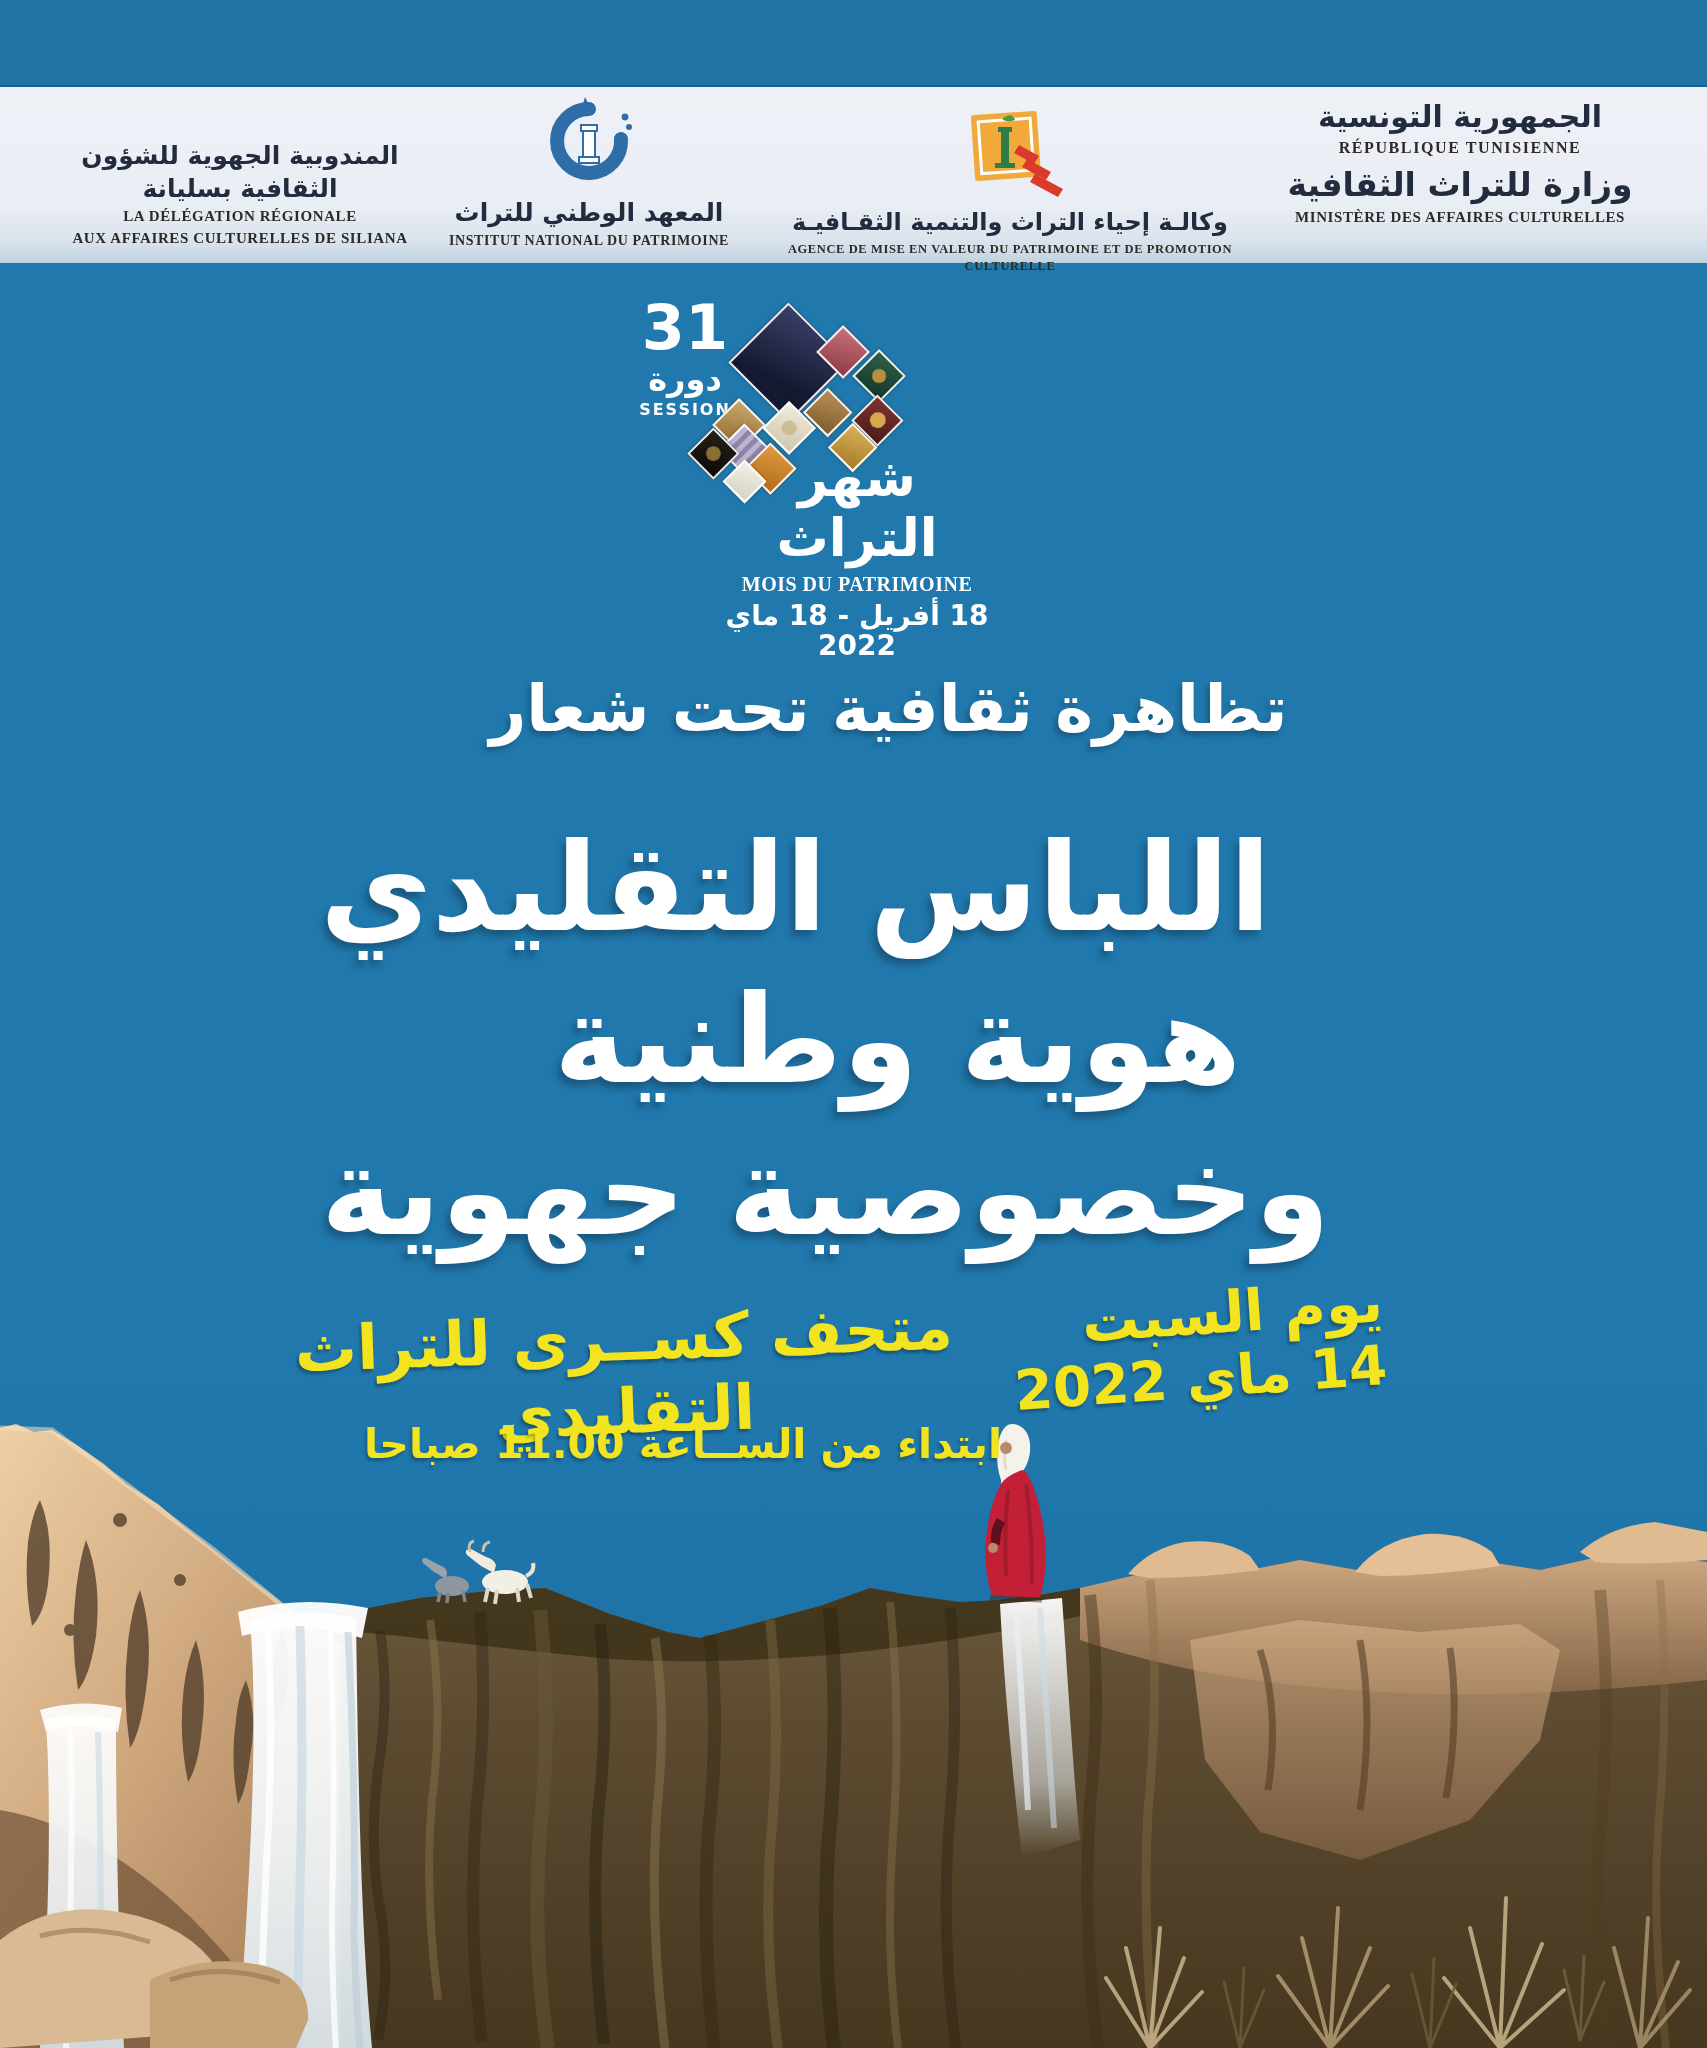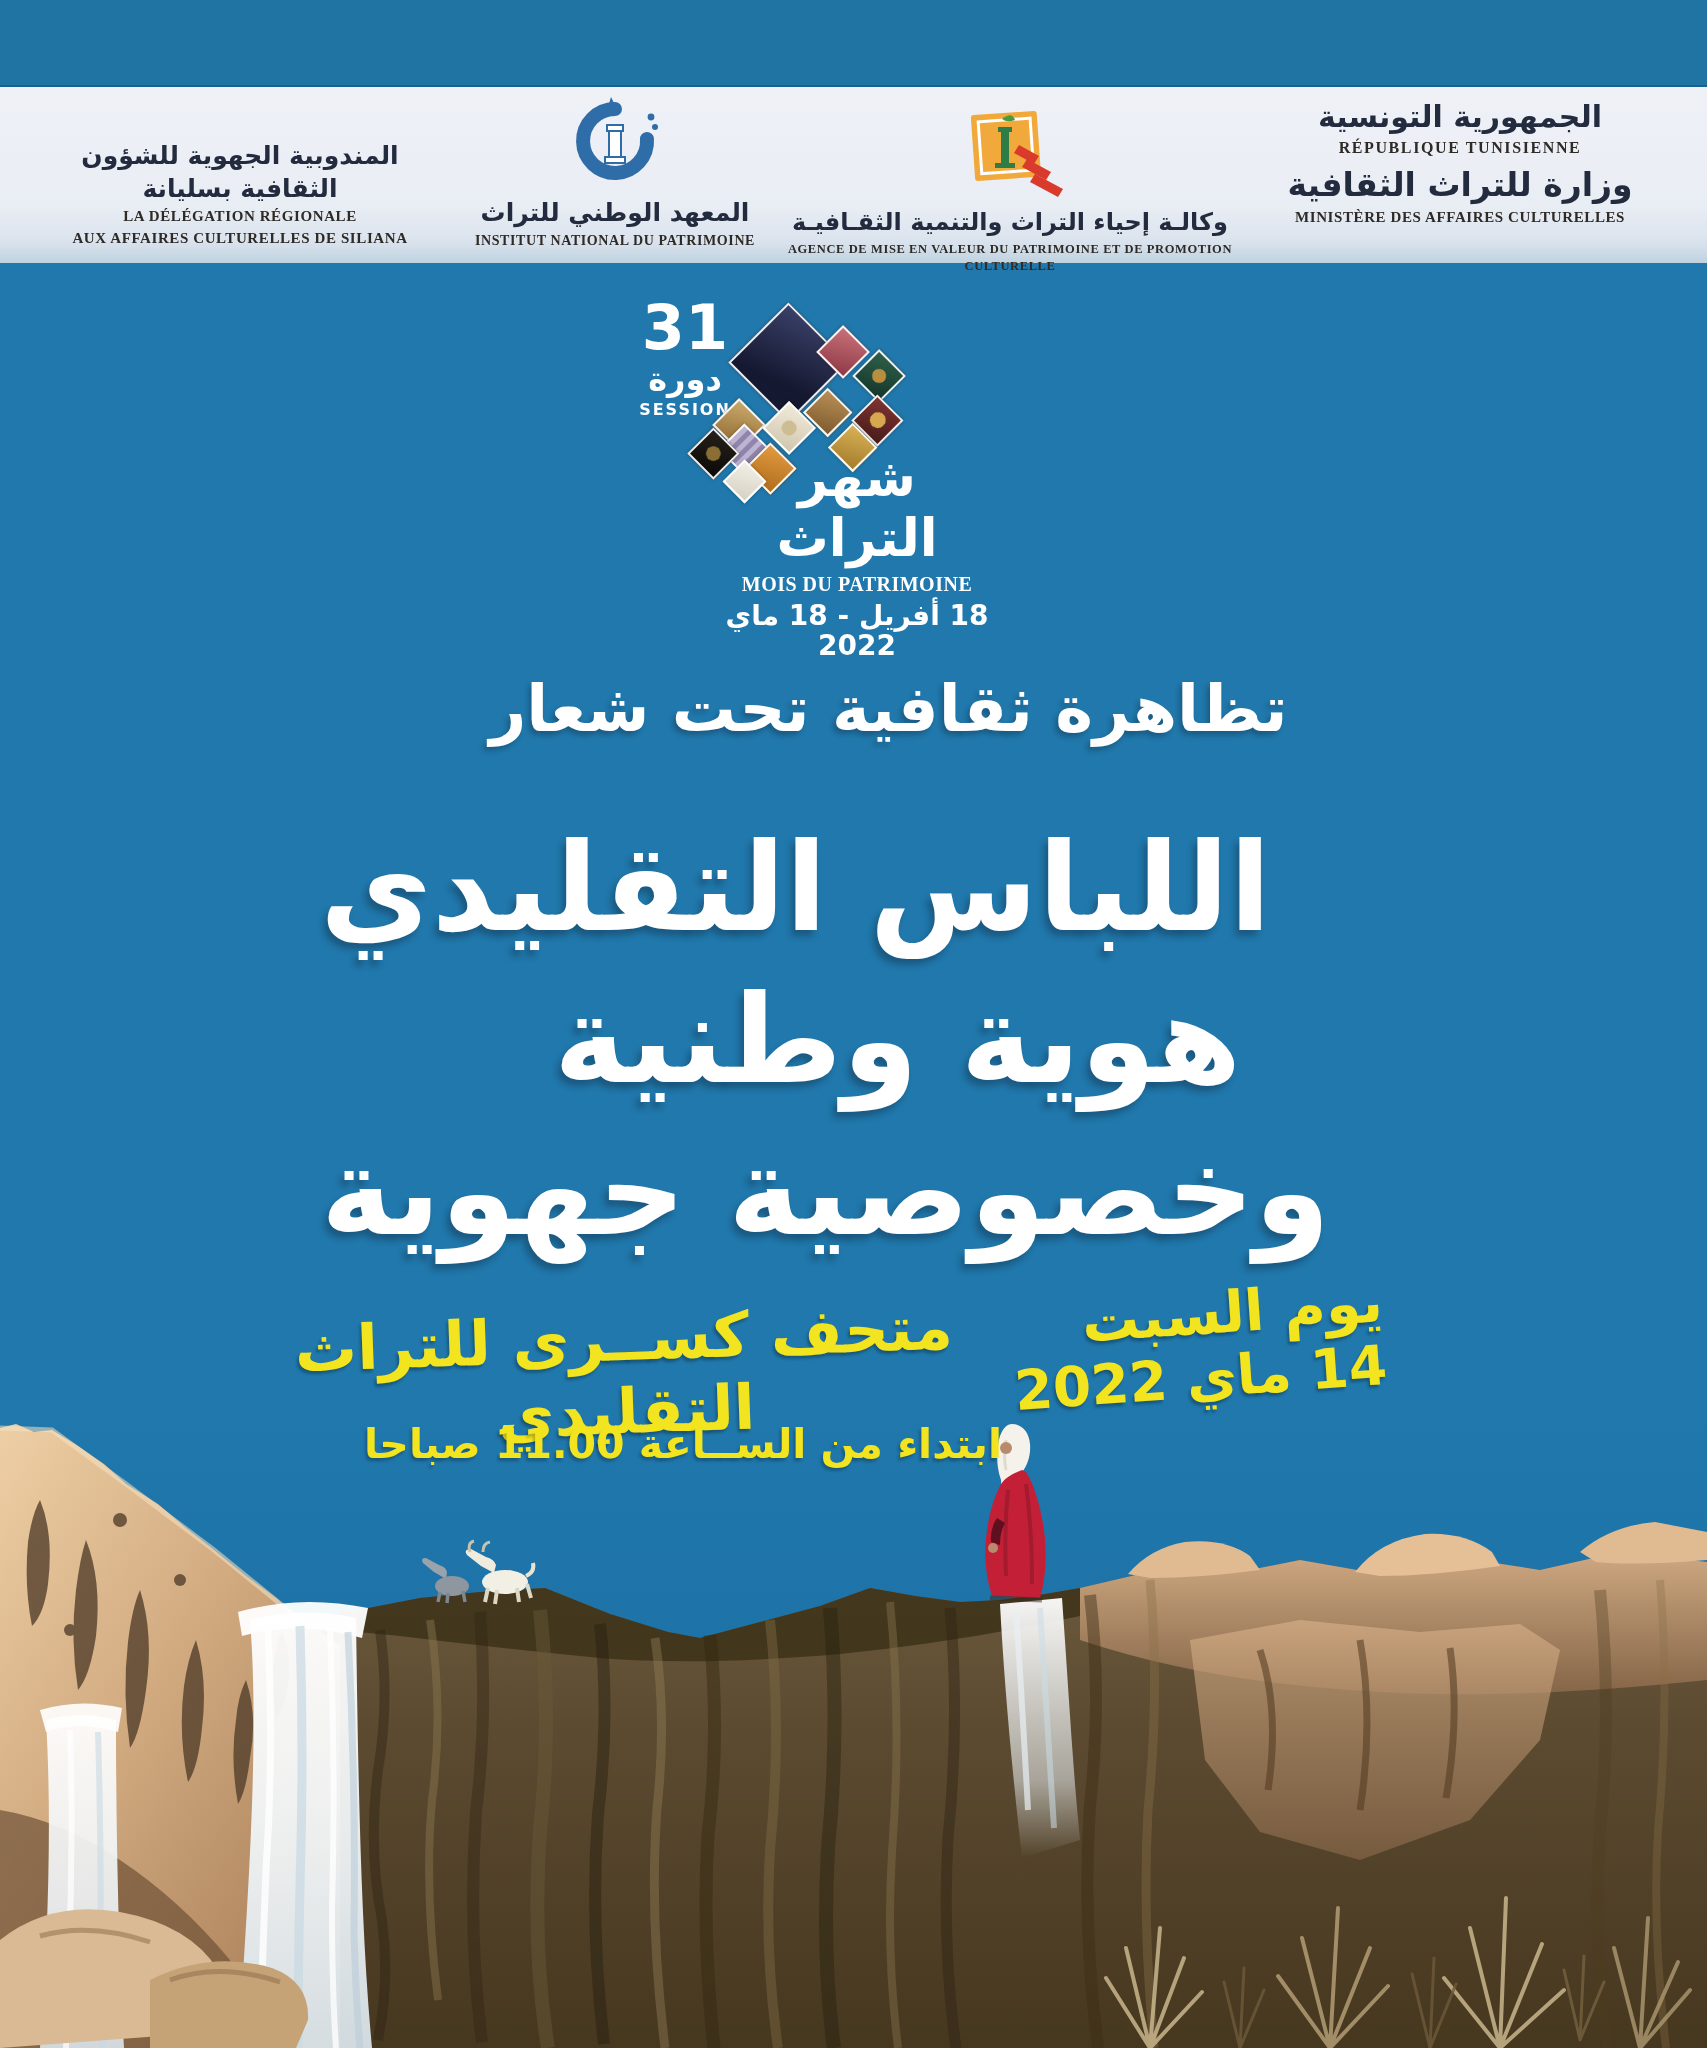--- a/index.html
+++ b/index.html
@@ -10,21 +10,21 @@
   .header-band{position:absolute;top:87px;left:0;right:0;height:176px;
     background:linear-gradient(180deg,#EFF1F7 0%,#E9EDF4 68%,#DAE3ED 88%,#BFD2E0 100%);}
   .partner{position:absolute;text-align:center;}
   .partner .ar{color:var(--header_text,#232B3E);font-weight:bold;direction:rtl;}
   .partner .fr{color:var(--french_text,#2E2A26);font-family:"Liberation Serif",serif;
     font-weight:bold;letter-spacing:.6px;}
   .p-delegation{left:30px;top:52px;width:420px;}
   .p-delegation .ar{font-size:25px;line-height:33px;}
   .p-delegation .fr{font-size:15px;line-height:22px;}
   .p-delegation .fr:first-of-type{margin-top:8px;}
-  .p-inp{left:455px;top:8px;width:320px;}
+  .p-inp{left:429px;top:8px;width:320px;}
   .p-inp .logo{margin:0 auto;}
   .p-inp .ar{font-size:25px;line-height:32px;margin-top:2px;}
   .p-inp .fr{font-size:14px;line-height:19px;margin-top:2px;}
   .p-amvppc{left:780px;top:20px;width:460px;}
   .p-amvppc .ar{font-size:24px;line-height:31px;margin-top:4px;}
   .p-amvppc .fr{font-size:12.5px;line-height:17px;margin-top:3px;}
   .p-ministry{left:1245px;top:10px;width:430px;}
   .p-ministry .cal1{font-size:30px;line-height:40px;}
   .p-ministry .fr1{font-size:16px;line-height:22px;letter-spacing:1.6px;}
   .p-ministry .cal2{font-size:33px;line-height:44px;margin-top:4px;}

